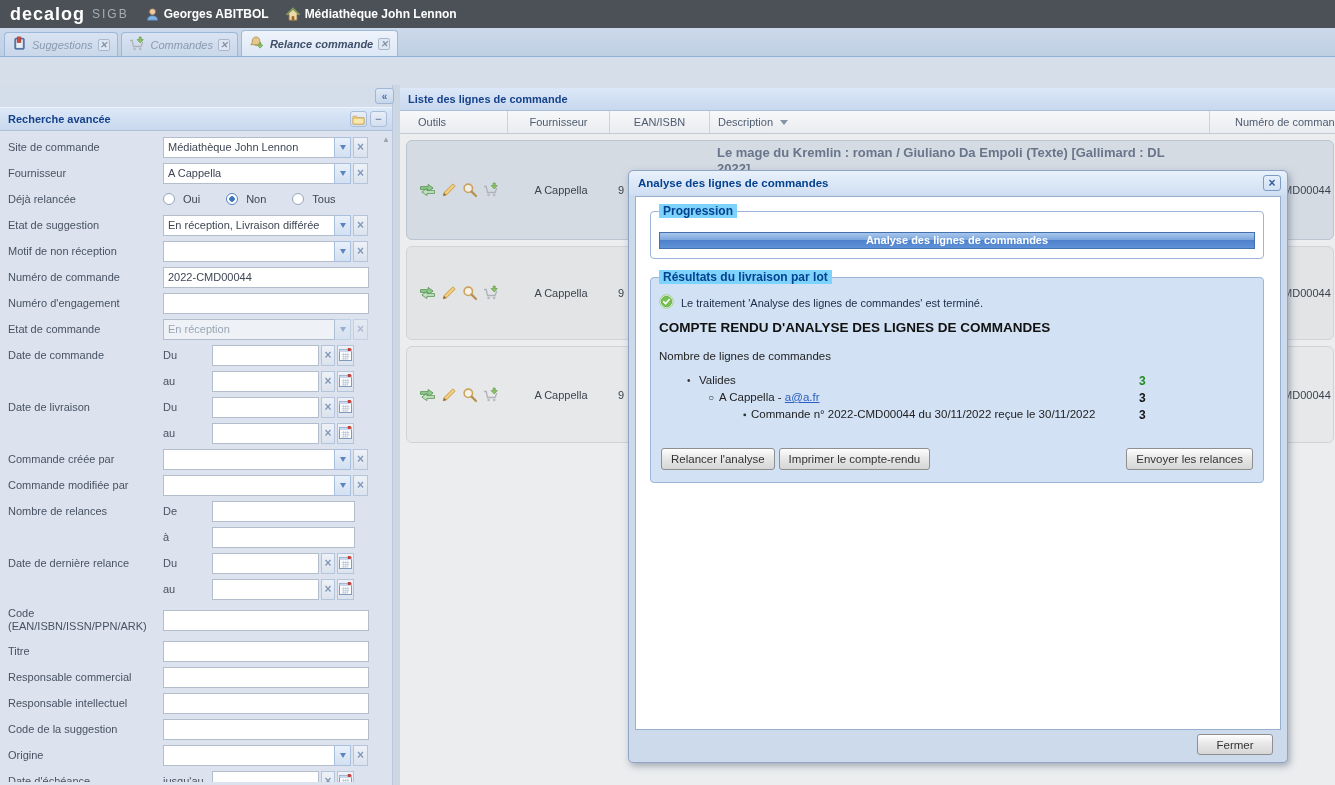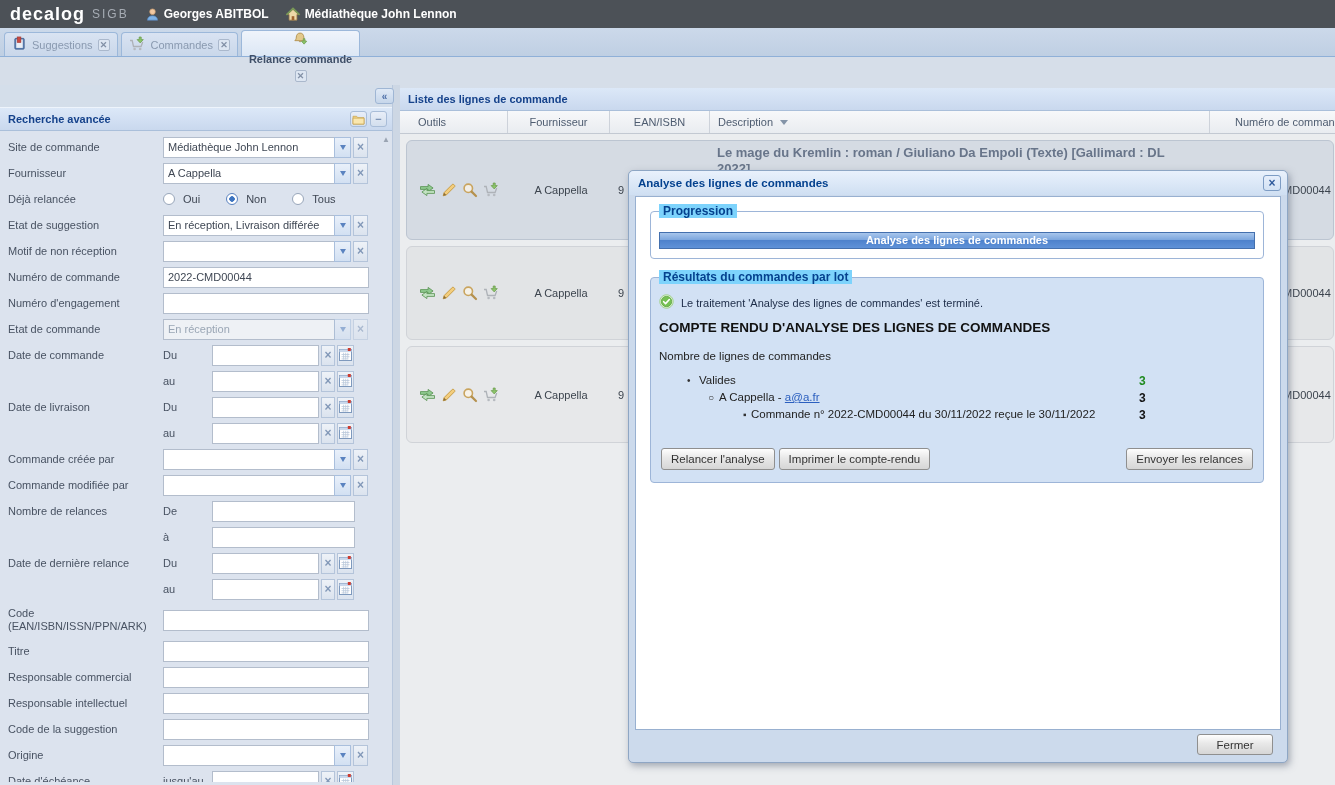--- a/index.html
+++ b/index.html
@@ -7,23 +7,23 @@
   body { position:relative; font-family:"Liberation Sans",sans-serif; font-size:11px; background:#d6dee9; }
 
   
   .topbar { position:absolute; left:0; top:0; width:1335px; height:28px; background:#4c5157; display:flex; align-items:center; z-index:5; }
   .logo { color:#fff; font-size:18px; font-weight:bold; margin-left:10px; letter-spacing:1px; }
   .logo-suffix { color:#a6acb4; font-size:12px; margin-left:7px; letter-spacing:2px; }
   .tb-item { color:#fff; font-weight:bold; font-size:12px; display:flex; align-items:flex-start; gap:4px; margin-left:16px; }
   .tb-item .icn { display:flex; align-items:center; }
 
   
-  .tabbar { position:absolute; left:0; top:28px; width:1335px; height:29px; background:linear-gradient(#ccd9ea,#bfcfe3); border-bottom:1px solid #8fb0d8; display:flex; align-items:flex-end; padding-left:4px; gap:3px; z-index:5; }
+  .tabbar { position:absolute; left:0; top:28px; width:1335px; height:29px; background:linear-gradient(#ccd9ea,#bfcfe3); border-bottom:1px solid #8fb0d8; display:flex; align-items:flex-end; padding-left:4px; gap:3px; z-index:5;font-style:italic; }
   .tab { height:24px; border:1px solid #9cb8da; border-bottom:none; border-radius:4px 4px 0 0; background:linear-gradient(#d9e3f2,#c9d7ea); display:flex; align-items:center; gap:5px; padding:0 7px; color:#8a9ab0; white-space:nowrap; cursor:default; }
-  .tab.active { height:26px; background:linear-gradient(#eff4fb,#dce7f5); color:#3f4f68; font-weight:bold;flex-direction:column; }
+  .tab.active { height:26px; background:linear-gradient(#eff4fb,#dce7f5); color:#3f4f68; font-weight:bold; }
   .tab .closer { width:12px; height:12px; border:1px solid #aab8cc; background:#dde6f2; border-radius:2px; color:#8290a6; font-size:9px; line-height:10px; text-align:center; font-weight:bold; }
 
   
   .leftpanel { position:absolute; left:0; top:85px; width:393px; height:700px; background:#dce3ee; border-right:1px solid #b9c8dd; }
   .collapse-strip { height:22px; position:relative; background:#d4deea; }
   .collapse-btn { position:absolute; left:375px; top:3px; width:19px; height:16px; border:1px solid #9fb6d4; border-radius:3px; background:linear-gradient(#dfe9f6,#c6d6ea); color:#4d6fa8; font-weight:bold; font-size:10px; line-height:13px; text-align:center; z-index:6; }
   .panel-header { height:24px; background:linear-gradient(#dcе8f8,#c9d8ee); background:linear-gradient(#dce8f8,#c9d8ee); border-top:1px solid #eef4fc; border-bottom:1px solid #aabfda; color:#15428b; font-weight:bold; display:flex; align-items:center; padding:0 5px 0 8px; }
   .ph-tools { margin-left:auto; display:flex; gap:3px; }
   .ph-btn { width:17px; height:16px; border:1px solid #a9bdd8; border-radius:3px; background:linear-gradient(#e8eef8,#d3dfee); display:flex; align-items:center; justify-content:center; color:#7a92b4; font-weight:bold; font-size:11px; padding:0; }
   .form { position:relative; height:651px; overflow:hidden; padding-top:3px; }
@@ -603,21 +603,21 @@
     <button class="dlg-close">×</button>
   </div>
   <div class="dlg-body">
     <div class="fieldset fs-progress">
       <span class="legend">Progression</span>
       <div class="pbar">
         <span>Analyse des lignes de commandes</span>
       </div>
     </div>
     <div class="fieldset fs-results">
-      <span class="legend">Résultats du commandes par lot</span>
+      <span class="legend">Résultats du livraison par lot</span>
       <div class="status-line">
         <span id="icn-check"><svg width="15" height="15" viewBox="0 0 16 16">
               <circle cx="8" cy="8" r="7.2" fill="#eaf6e2" stroke="#9ccf86" stroke-width="1"></circle>
               <circle cx="8" cy="8" r="5.6" fill="#76c054" stroke="#58a23c" stroke-width="0.8"></circle>
               <path d="M5 8.2l2 2.1 4-4.4" fill="none" stroke="#fff" stroke-width="1.7" stroke-linecap="round" stroke-linejoin="round"></path>
             </svg></span>
         <span>Le traitement 'Analyse des lignes de commandes' est terminé.</span>
       </div>
       <div class="report-title">COMPTE RENDU D'ANALYSE DES LIGNES DE COMMANDES</div>
       <div class="report-subtitle">Nombre de lignes de commandes</div>

